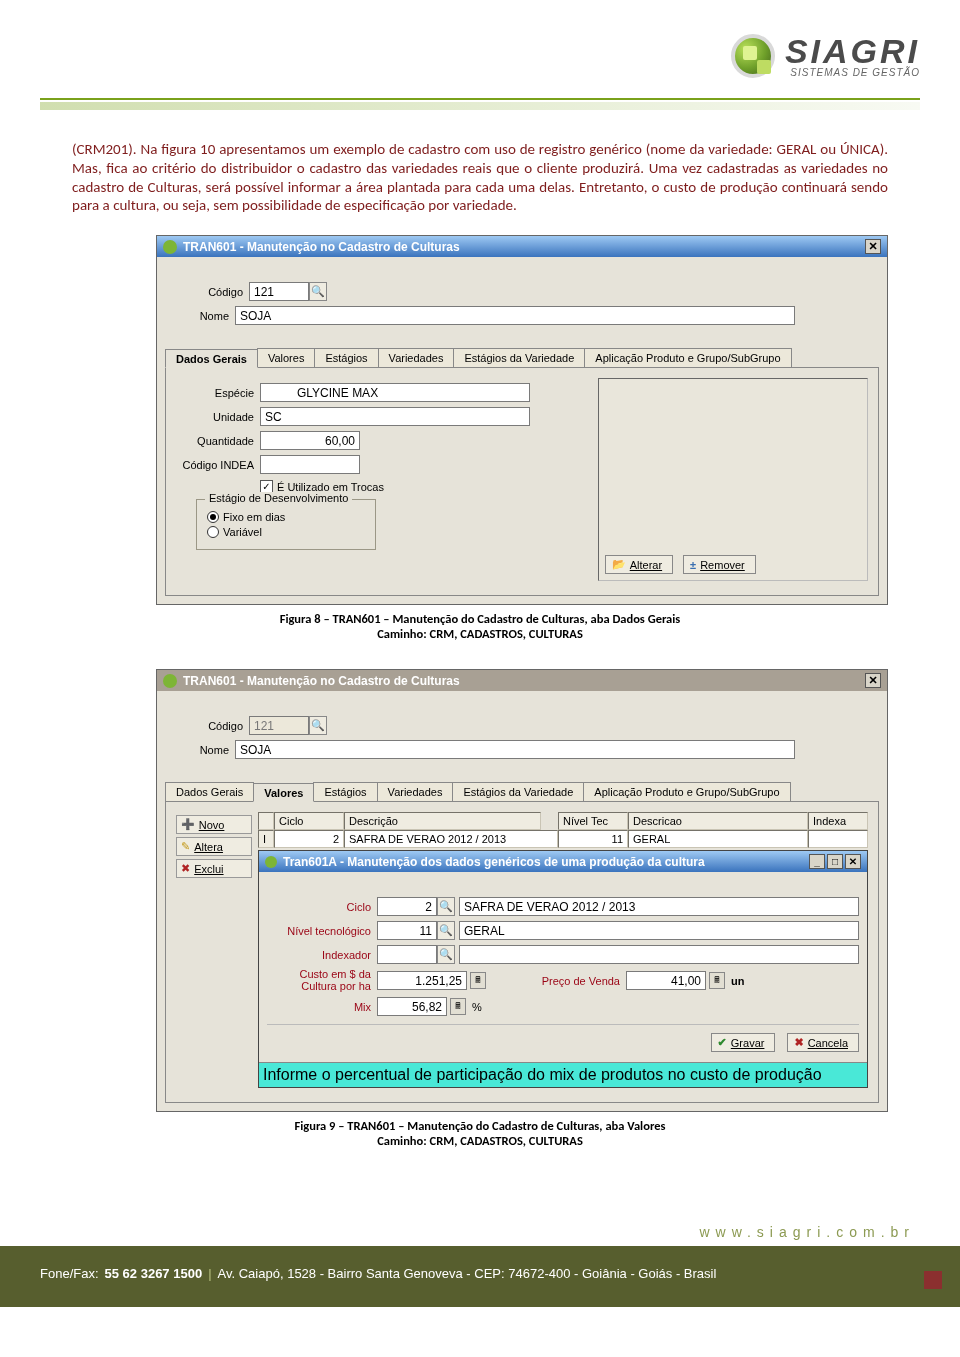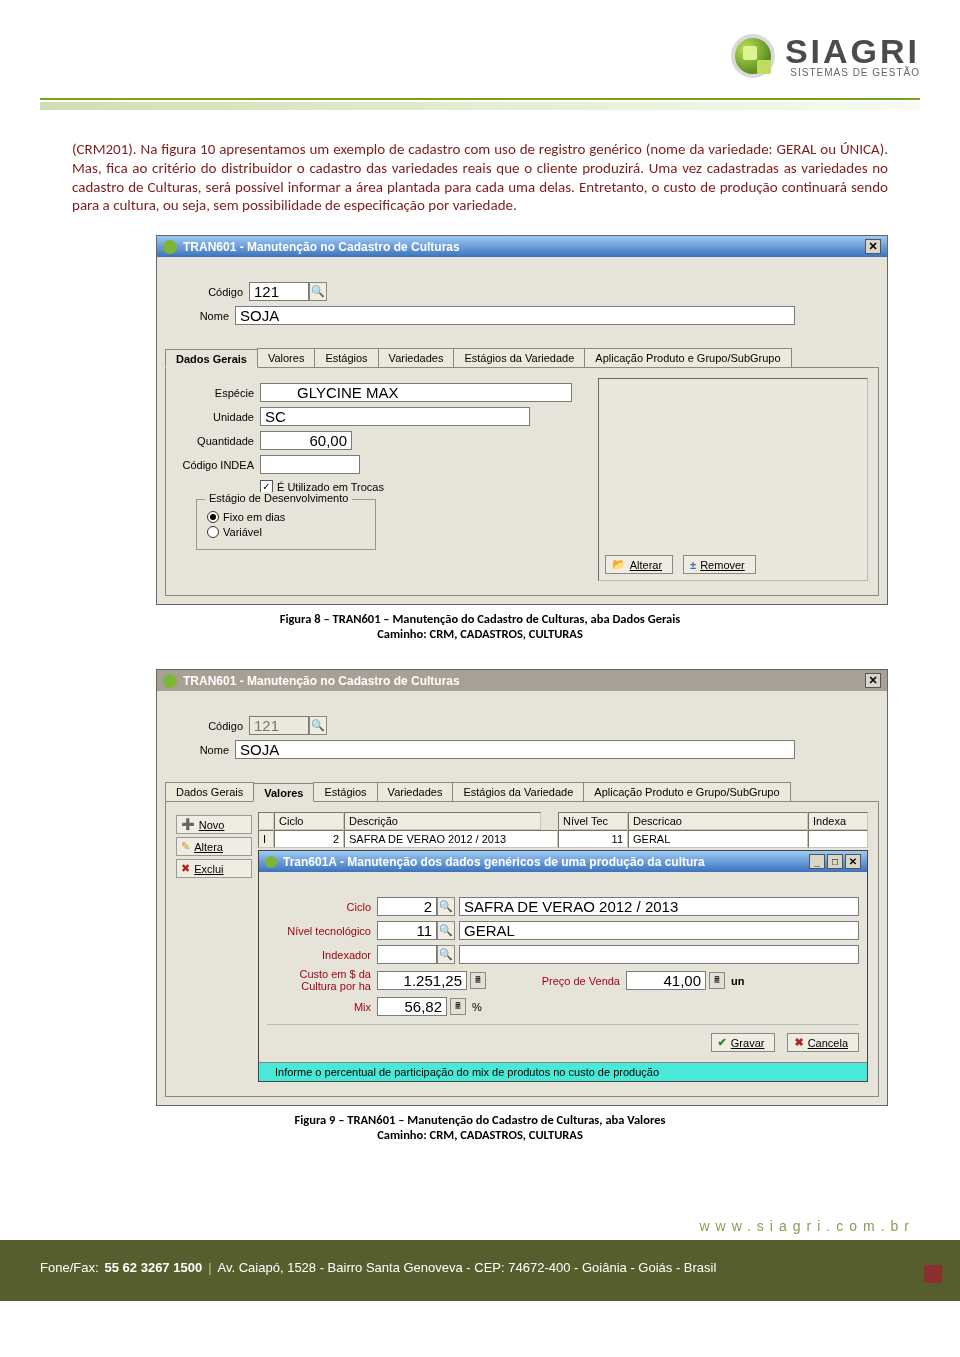--- a/index.html
+++ b/index.html
@@ -23,20 +23,21 @@
     height: 8px;
     background: linear-gradient(to right, rgba(122,161,27,0.35), rgba(122,161,27,0.05));
   }
   .logo-wrap {
     position: absolute;
     right: 0;
     top: 4px;
     display: flex;
     align-items: center;
     gap: 10px;
+    font-style: italic;
   }
   .logo-mark {
     width: 44px; height: 44px;
     border-radius: 50%;
     background: radial-gradient(circle at 30% 30%, #b9e05a 0%, #6fa02a 55%, #3f5f1a 100%);
     border: 4px solid #d9d9d9;
     position: relative;
   }
   .logo-mark::before, .logo-mark::after {
     content:"";
@@ -105,21 +106,21 @@
   .form-area { padding: 20px 8px 10px 8px; }
   .row { display:flex; align-items:center; margin: 5px 0; }
   .lbl { width: 84px; text-align:right; padding-right:6px; }
   .lbl.w70 { width:70px; }
   .lbl.w100{ width:110px; text-align:right; color:#9a0314;}
   .field {
     height: 19px;
     border: 1px solid #7a7a7a;
     background:#fff;
     padding: 1px 4px;
-    font-size: 15px;
+    font-size: 12px;
     display:inline-flex;
     align-items:center;
   }
   .field.small{width:60px;justify-content:flex-end;}
   .magnify {
     width:18px;height:19px;border:1px solid #888;background:#efece1;
     display:inline-flex;align-items:center;justify-content:center;color:#444;font-size:11px;
   }
   .tabs {
     margin:8px 8px 0 8px;
@@ -184,21 +185,21 @@
   .gridhead div, .gridrow div{
     border:1px inset #c9c4b4;padding:2px 4px;background:#efece1;
   }
   .gridrow div{ background:#fff; }
   .gridhead .c-ciclo{width:70px;} .gridhead .c-desc{flex:1;} .gridhead .c-nt{width:70px;margin-left:17px;} .gridhead .c-d2{width:180px;} .gridhead .c-ix{width:60px;}
   .gridrow .c-ciclo{width:70px;text-align:right;} .gridrow .c-desc{flex:1;} .gridrow .c-nt{width:70px;text-align:right;} .gridrow .c-d2{width:180px;} .gridrow .c-ix{width:60px;}
   .subwin{
     border:1px solid #444;background:#e6e3d9;margin-top:2px;
   }
   .statusbar{
-    background:#49e8d7;color:#000;padding:3px 16px;font-size:11px;
+    background:#49e8d7;color:#000;padding:3px 4px;font-size:16px;
     border-top:1px solid #888;
   }
   .ralign{justify-content:flex-end;text-align:right;}
   .calc{width:16px;height:17px;border:1px solid #888;background:#e2dfd3;display:inline-flex;align-items:center;justify-content:center;font-size:9px;margin-left:3px;}
 
   
   .footer-space{height:70px;}
   .footer{
     background:#575e2e;
     color:#fff;
@@ -259,29 +260,29 @@
     <div>Estágios</div>
     <div>Variedades</div>
     <div>Estágios da Variedade</div>
     <div>Aplicação Produto e Grupo/SubGrupo</div>
   </div>
   <div class="inner-panel">
     <div class="twocol">
       <div class="leftcol">
         <div class="row">
           <span class="lbl">Espécie</span>
-          <span class="field" style="width:312px;padding-left:36px;">GLYCINE MAX</span>
+          <span class="field" style="width:270px;padding-left:36px;">GLYCINE MAX</span>
         </div>
         <div class="row">
           <span class="lbl">Unidade</span>
           <span class="field" style="width:270px;">SC</span>
         </div>
         <div class="row">
           <span class="lbl">Quantidade</span>
-          <span class="field ralign" style="width:92px;">60,00</span>
+          <span class="field ralign" style="width:100px;">60,00</span>
         </div>
         <div class="row">
           <span class="lbl">Código INDEA</span>
           <span class="field" style="width:100px;"></span>
         </div>
         <div class="chk" style="margin-left:84px;">
           <span class="box">✓</span>
           <span>É Utilizado em Trocas</span>
         </div>
         <div class="groupbox" style="margin-left:20px;">

